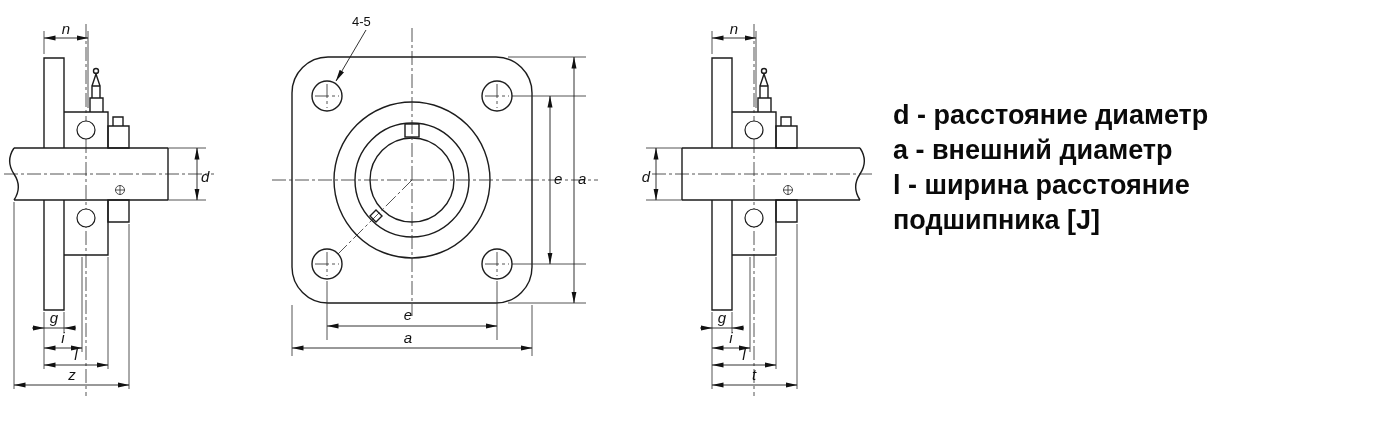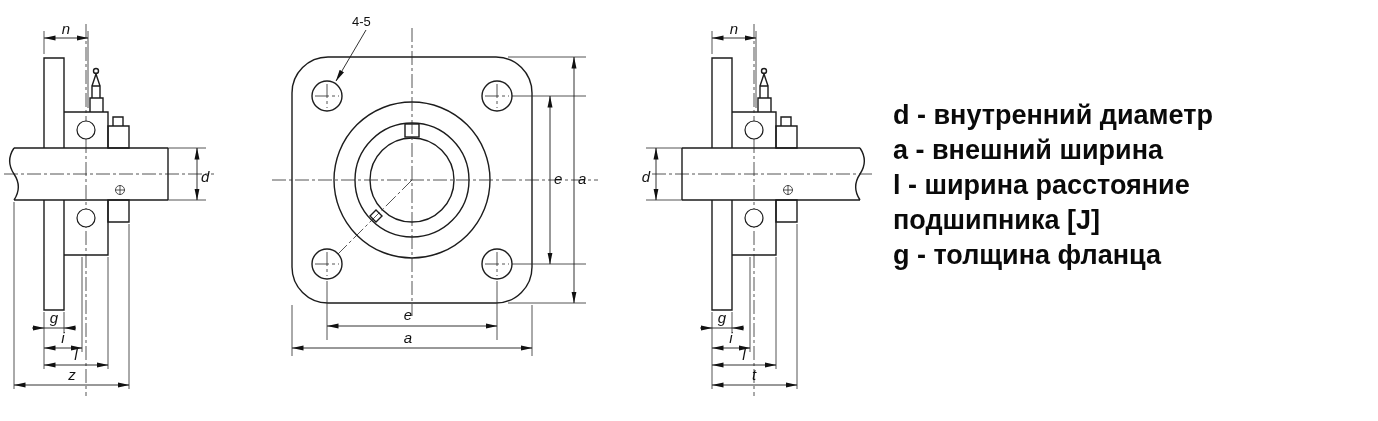--- a/index.html
+++ b/index.html
@@ -108,20 +108,19 @@
       <text class="lbl" text-anchor="middle" x="734" y="34">n</text>
       <text class="lbl" text-anchor="end" x="650" y="182">d</text>
       <text class="lbl" text-anchor="middle" x="722" y="323">g</text>
       <text class="lbl" text-anchor="middle" x="731" y="343">i</text>
       <text class="lbl" text-anchor="middle" x="744" y="360">l</text>
       <text class="lbl" text-anchor="middle" x="754" y="380">t</text>
     </g>
   </svg>
 
   <div class="legend">
-    <div>d - внутренний диаметр</div>
-    <div>a - внешний ширина</div>
+    <div>d - расстояние диаметр</div>
+    <div>a - внешний диаметр</div>
     <div>l - ширина расстояние</div>
     <div>подшипника [J]</div>
-    <div>g - толщина фланца</div>
   </div>
 
 </div>
 
 </body></html>

